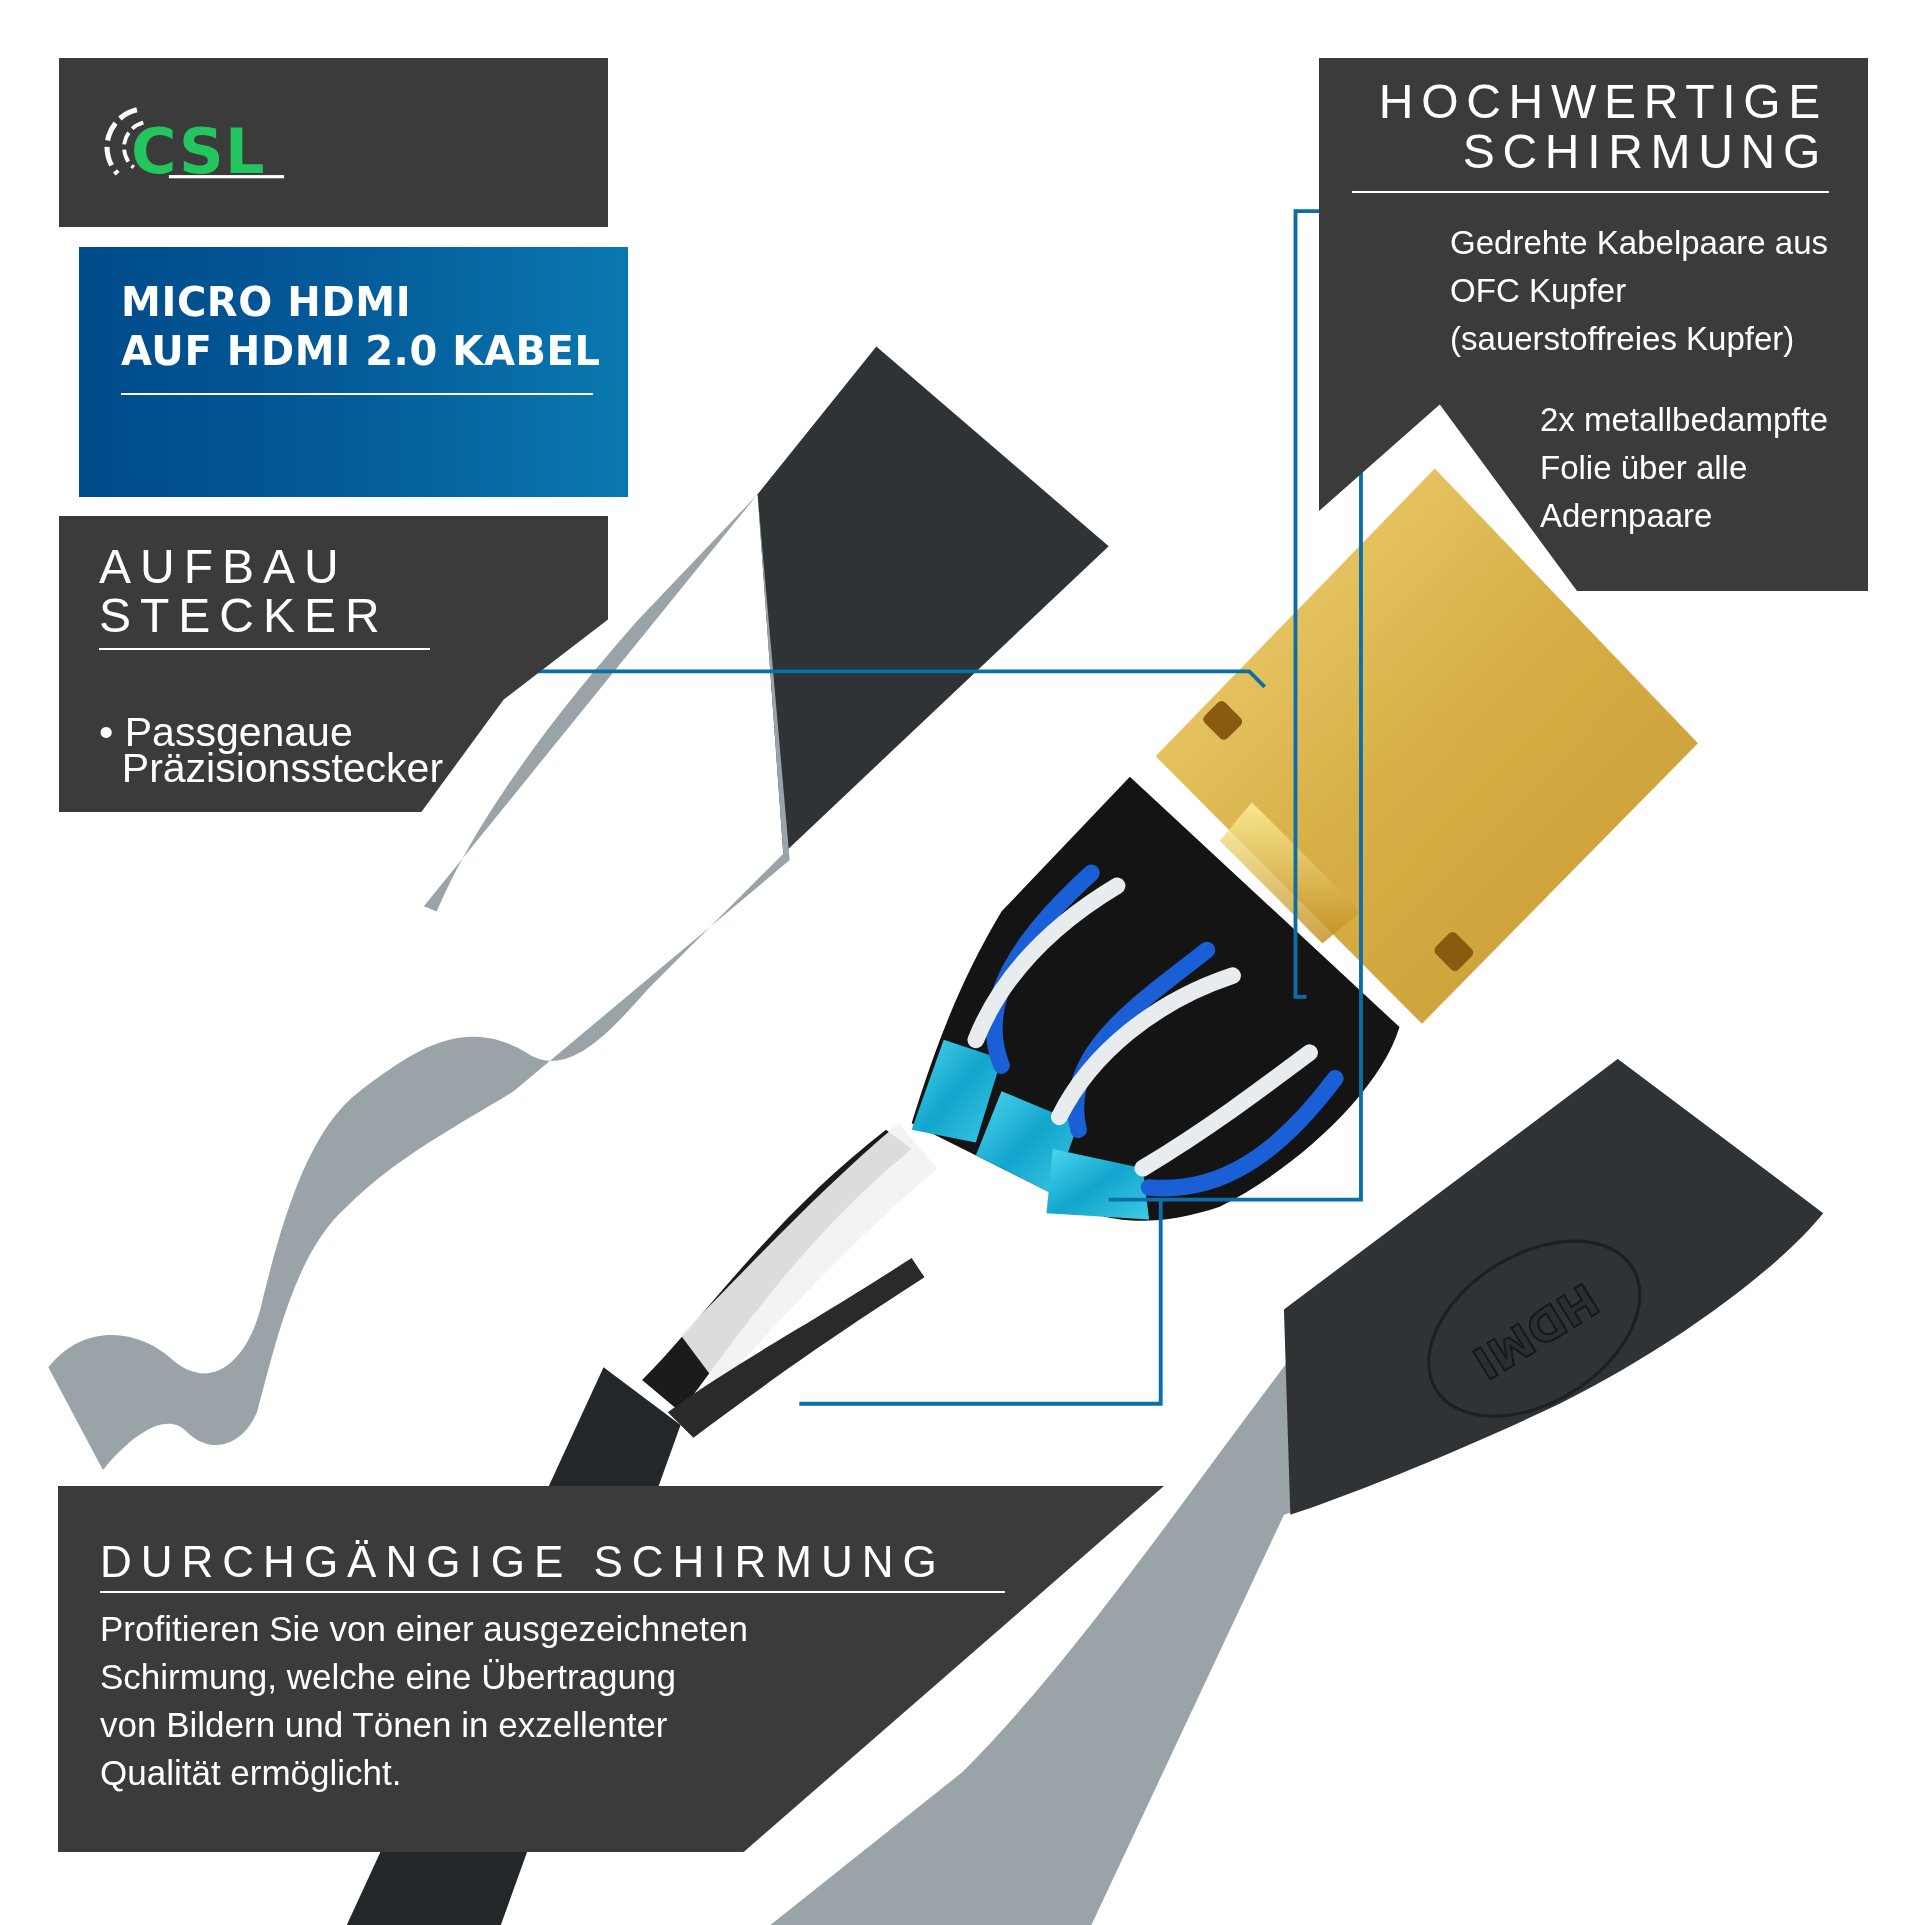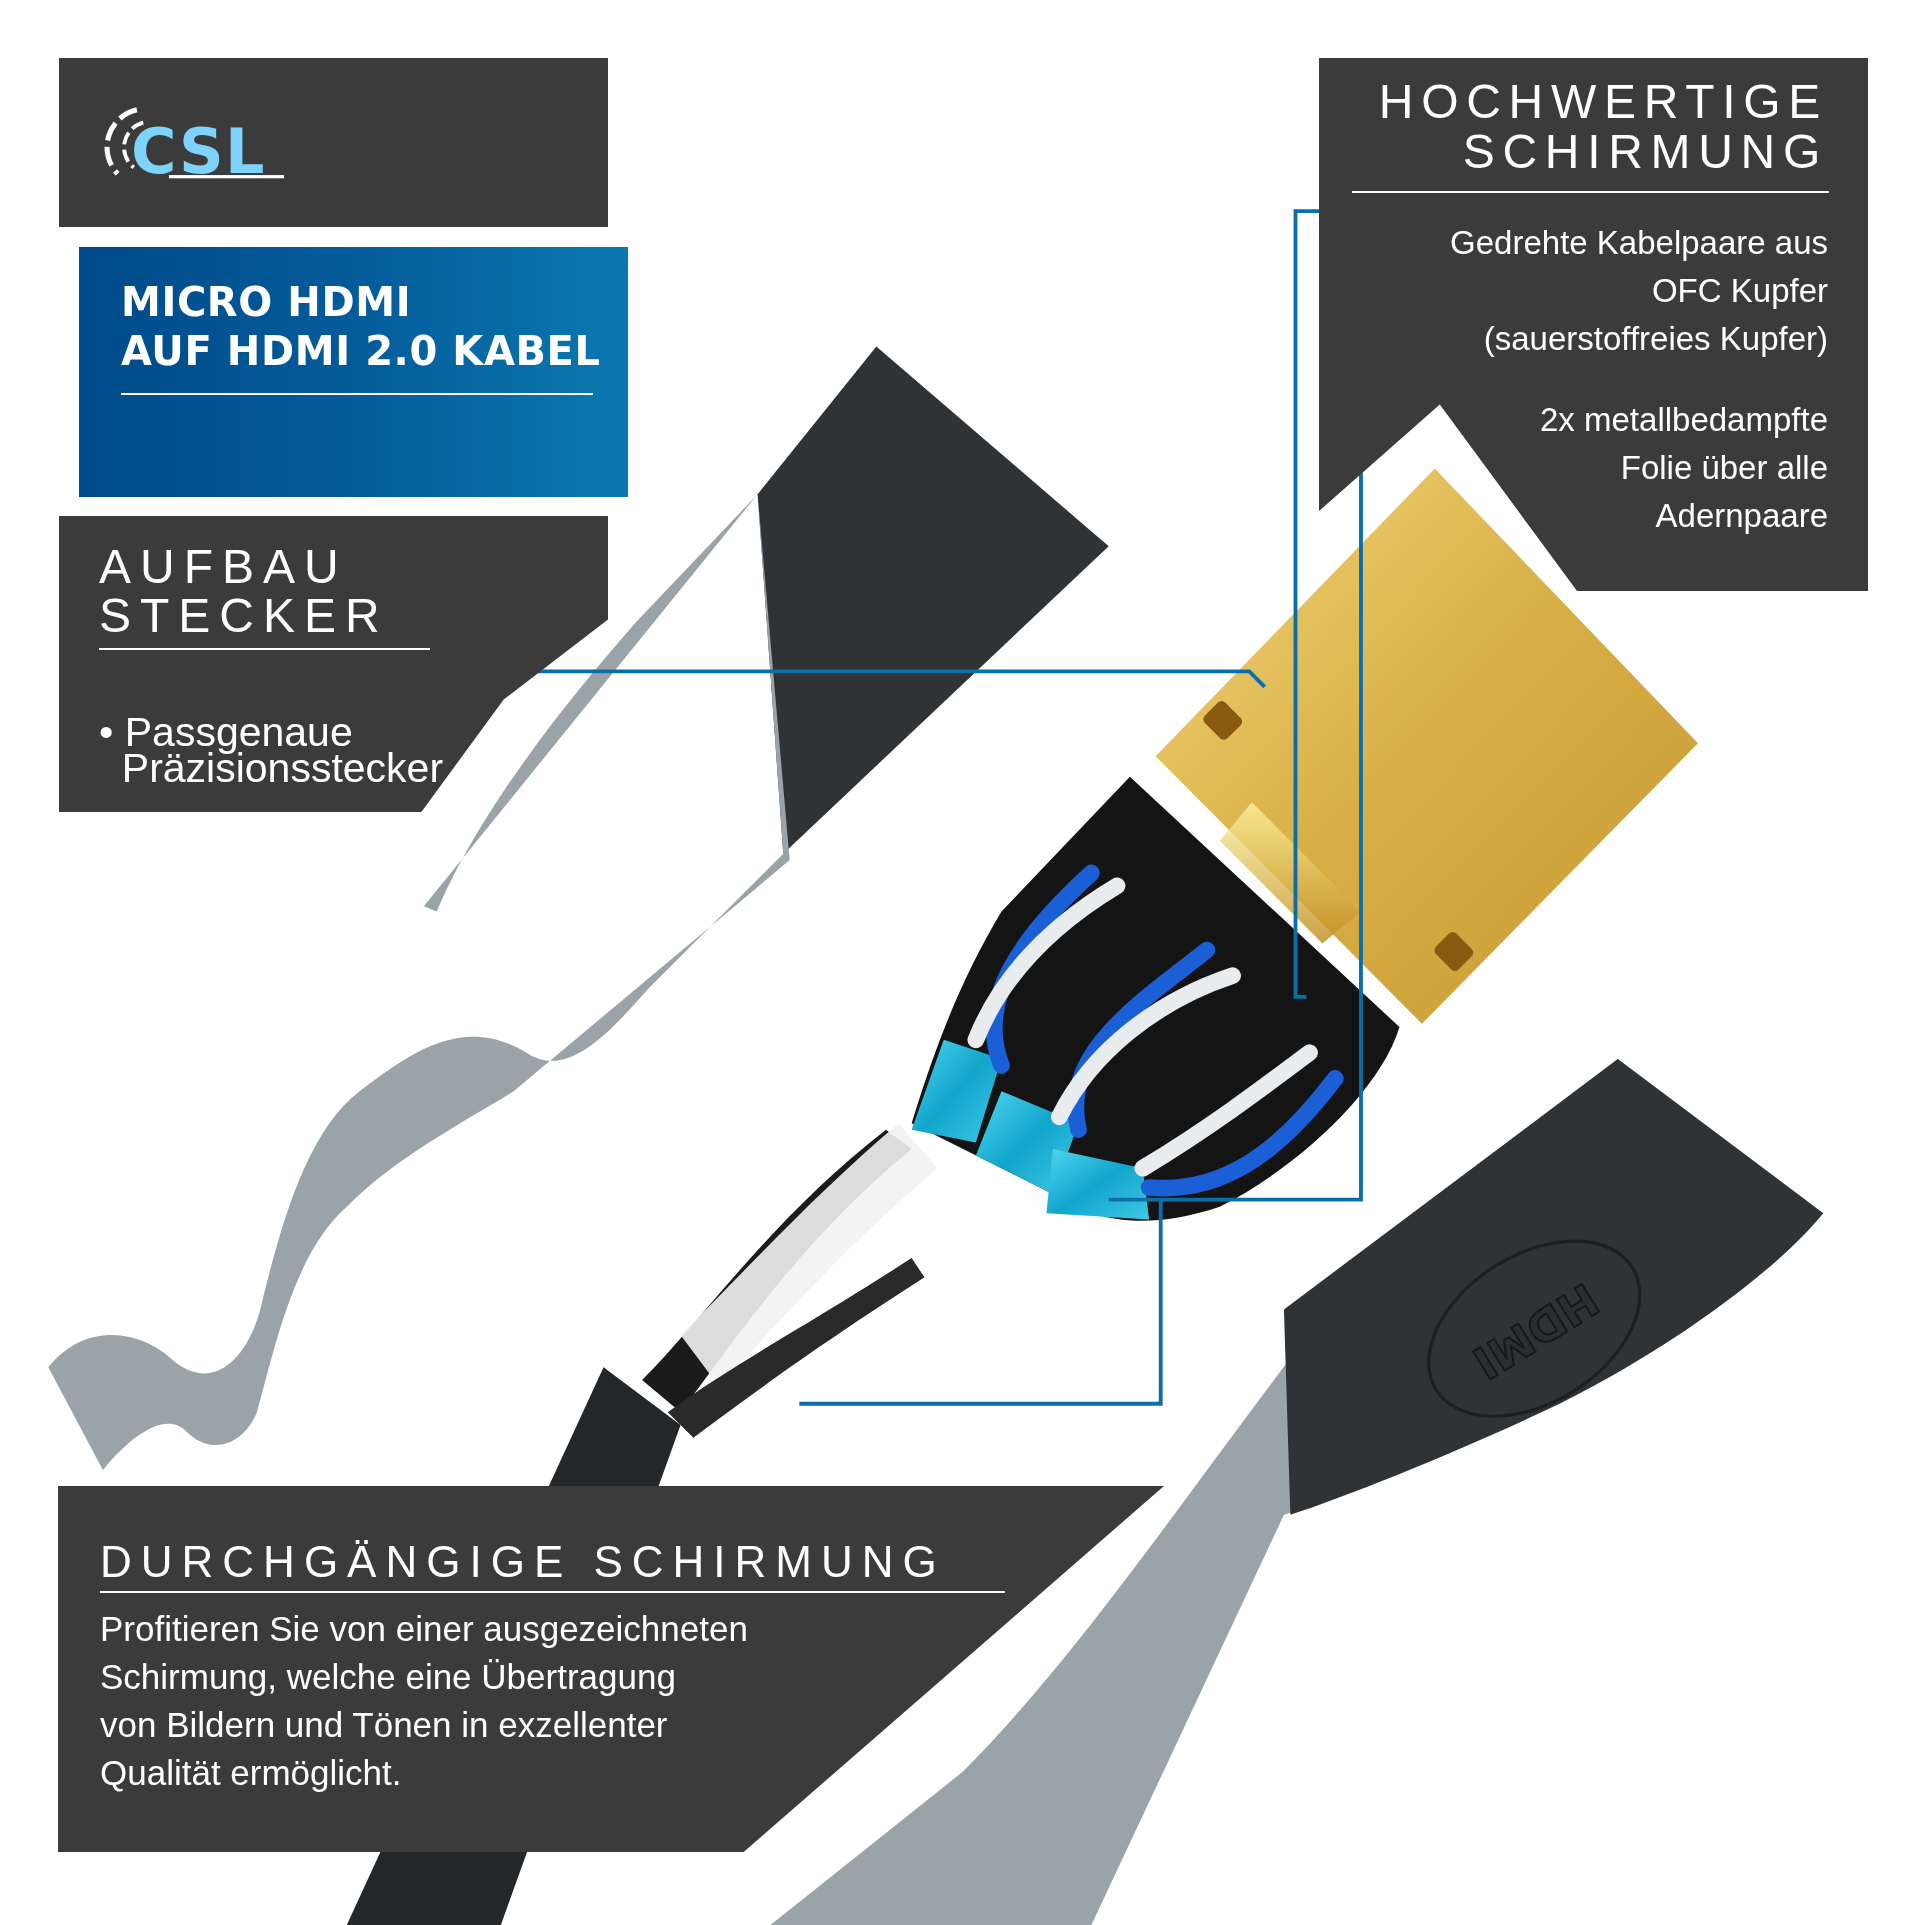--- a/index.html
+++ b/index.html
@@ -3,35 +3,35 @@
 <meta charset="utf-8">
 <style>
   html, body { margin:0; padding:0; background:#ffffff; }
   body { width:1926px; height:1925px; position:relative; overflow:hidden;
          font-family:"Liberation Sans", sans-serif; }
   .art { position:absolute; left:0; top:0; width:1926px; height:1925px; }
   .panel { position:absolute; background:#3b3b3b; color:#ffffff; box-sizing:border-box; }
   .logo-panel { left:59px; top:58px; width:549px; height:169px; }
   .logo { position:absolute; left:39px; top:39px; width:193px; height:96px; }
   .logo-text { position:absolute; left:72px; top:63px; font-family:"DejaVu Sans", sans-serif;
-               font-weight:bold; font-size:62px; color:#7dd3fc; letter-spacing:1.3px; line-height:1; }
+               font-weight:bold; font-size:62px; color:#22c55e; letter-spacing:1.3px; line-height:1; }
   .blue-panel { left:59px; top:247px; width:549px; height:250px;
                 background:linear-gradient(90deg,#004a8a 0%,#045b9a 50%,#0a78b0 100%);margin-left:20px; }
   .blue-title { position:absolute; left:42px; top:31px; font-family:"DejaVu Sans", sans-serif;
                 font-weight:bold; font-size:40px; line-height:49px; letter-spacing:0.6px; white-space:pre; }
   .blue-rule { position:absolute; left:42px; top:146px; width:472px; height:1.9px; background:#ffffff; }
   .blue-sub { position:absolute; left:42px; top:168px; font-family:"DejaVu Sans", sans-serif;
               font-weight:bold; font-size:35px; letter-spacing:4.5px; white-space:nowrap; }
   .aufbau-title { position:absolute; left:40px; top:26px; font-size:48px; line-height:49px;
                   letter-spacing:9px; white-space:pre; font-weight:normal; }
   .rule { position:absolute; height:1.9px; background:#ffffff; }
   .bullet { position:absolute; font-size:41px; line-height:36px; white-space:pre;margin-top:18px; }
   .tr-title { position:absolute; right:40px; top:19px; font-size:48px; line-height:50px;
               letter-spacing:7.7px; text-align:right; white-space:pre; }
-  .tr-text { position:absolute; right:40px; font-size:33px; line-height:48px; text-align:right; white-space:pre; }
+  .tr-text { position:absolute; right:40px; font-size:33px; line-height:48px; white-space:pre; }
   .bottom-title { position:absolute; left:42px; top:51px; font-size:44px; letter-spacing:9px; white-space:nowrap; }
   .bottom-text { position:absolute; left:42px; top:119px; font-size:35px; line-height:48px; white-space:pre; }
 </style>
 </head>
 <body>
 
 <svg class="art" viewBox="0 0 3000 2999" xmlns="http://www.w3.org/2000/svg">
   <defs>
     <linearGradient id="gold" x1="0" y1="0" x2="1" y2="1">
       <stop offset="0" stop-color="#f3d77a"></stop>

